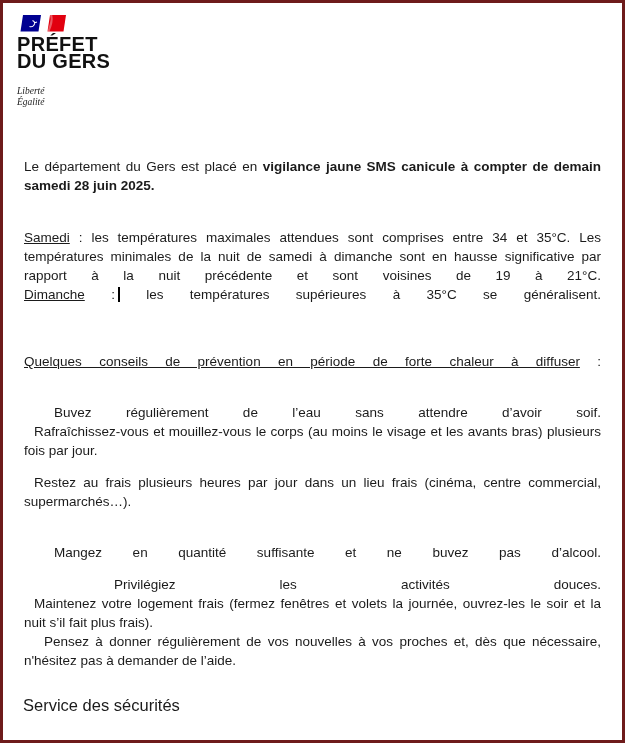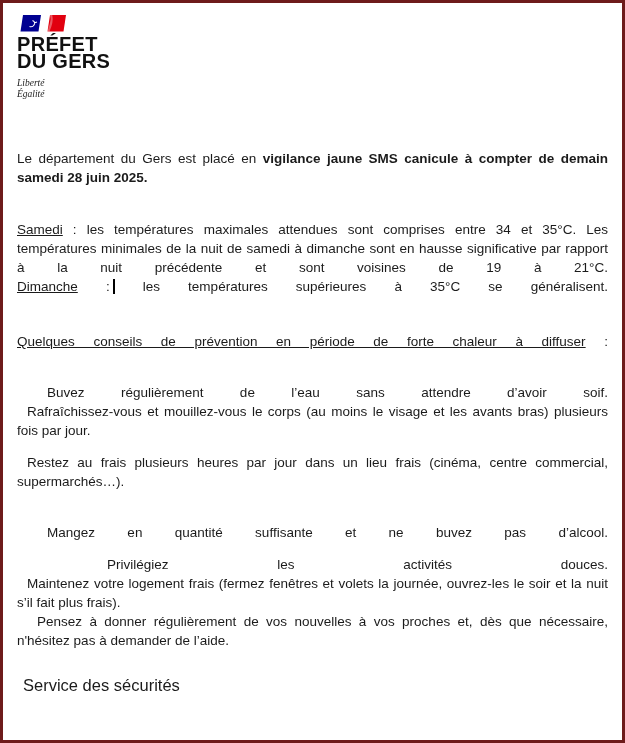--- a/index.html
+++ b/index.html
@@ -18,30 +18,30 @@
   .flags { display: block; margin-left: 2px; }
   .logo-title {
     margin-top: 3px;
     font-weight: bold;
     font-size: 20px;
     line-height: 17px;
     letter-spacing: 0.3px;
     color: #111;
   }
   .motto {
-    margin-top: 8px;
+    margin-top: 16px;
     font-family: "Liberation Serif", serif;
     font-style: italic;
     font-size: 9.5px;
     line-height: 11px;
     color: #222;
   }
   
   .content {
-    padding: 0 14px;
+    padding: 0 21px;
     font-size: 13.5px;
     line-height: 19px;
   }
   .para { margin: 0; text-align: justify; }
   .seg  { text-align: justify; }
   .justify-last { text-align-last: justify; }
   .u { text-decoration: underline; }
   b, strong { font-weight: bold; }
   .ind-lead { text-indent: 30px; margin-top: 32px; }
   .ind-body { text-indent: 10px; }
@@ -87,21 +87,21 @@
 
   <p class="para" style="margin-top:49px"><span>Le département du Gers est placé en </span><strong>vigilance jaune SMS canicule à compter de demain samedi 28 juin 2025.</strong></p>
 
   <div class="para" style="margin-top:33px">
     <div class="seg justify-last"><span class="u">Samedi</span><span> : les températures maximales attendues sont comprises entre 34 et 35°C. Les températures minimales de la nuit de samedi à dimanche sont en hausse significative par rapport à la nuit précédente et sont voisines de 19 à 21°C.</span></div>
     <div class="seg justify-last"><span class="u">Dimanche</span><span> :</span><span class="caret"></span>
       <span>les températures supérieures à 35°C se généralisent.</span></div>
   </div>
 
 
-  <div class="para justify-last" style="margin-top:36px"><span class="u">Quelques conseils de prévention en période de forte chaleur à diffuser</span><span> :</span></div>
+  <div class="para justify-last" style="margin-top:48px"><span class="u">Quelques conseils de prévention en période de forte chaleur à diffuser</span><span> :</span></div>
 
   <div class="para" style="margin-top:17px">
     <div class="seg justify-last ind-lead">Buvez régulièrement de l’eau sans attendre d’avoir soif.</div>
     <div class="seg ind-body">Rafraîchissez-vous et mouillez-vous le corps (au moins le visage et les avants bras) plusieurs fois par jour.</div>
   </div>
 
   <div class="para" style="margin-top:13px">
     <div class="seg ind-body">Restez au frais plusieurs heures par jour dans un lieu frais (cinéma, centre commercial, supermarchés…).</div>
     <div class="seg justify-last ind-lead">Mangez en quantité suffisante et ne buvez pas d’alcool.</div>
   </div>

